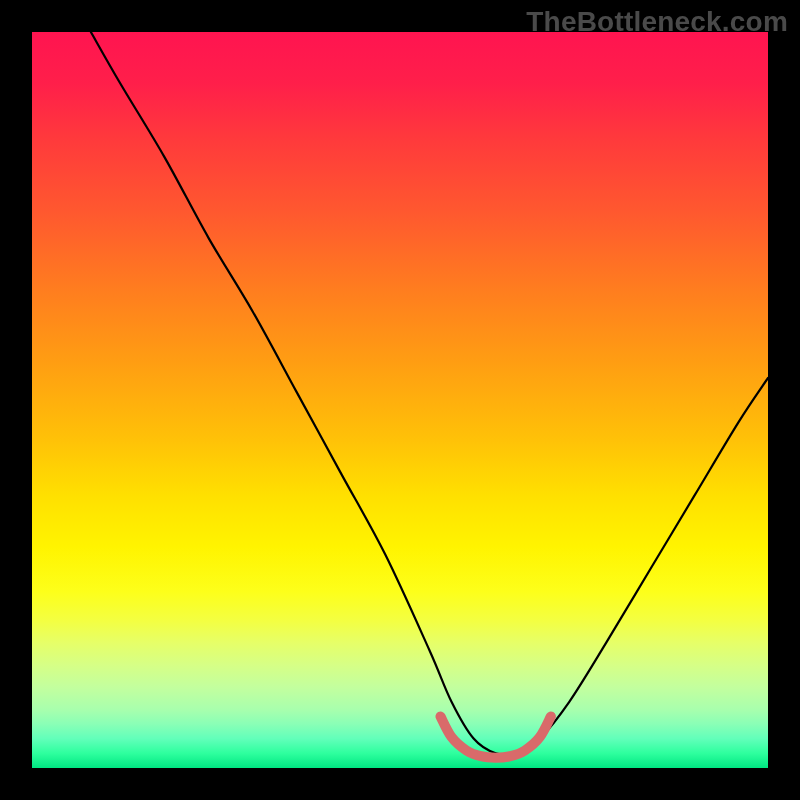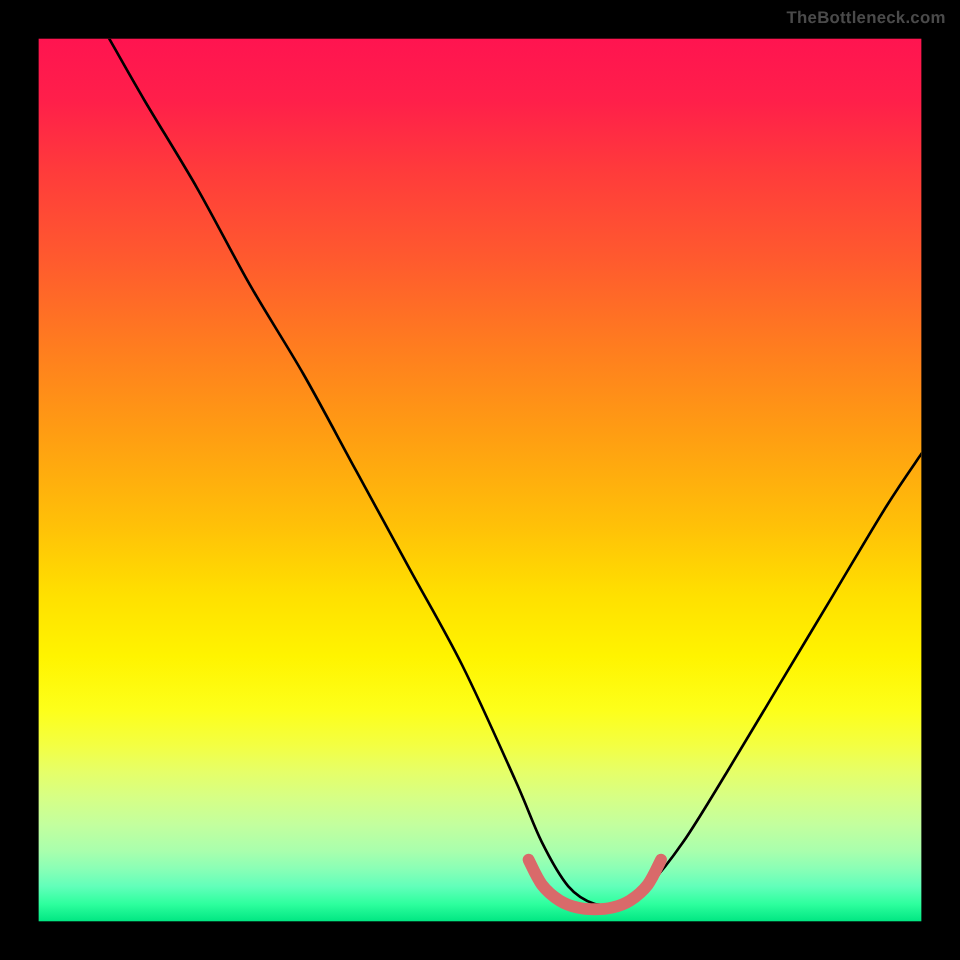--- a/index.html
+++ b/index.html
@@ -15,21 +15,21 @@
     position: relative;
     width: 800px;
     height: 800px;
     background: #000;
   }
   .watermark {
     position: absolute;
     top: 6px;
     right: 12px;
     color: #4a4a4a;
-    font-size: 14px;
+    font-size: 28px;
     font-weight: 600;
     letter-spacing: 0.2px;
     z-index: 10;
   }
   .plot-area {
     position: absolute;
     left: 32px;
     top: 32px;
     width: 736px;
     height: 736px;

